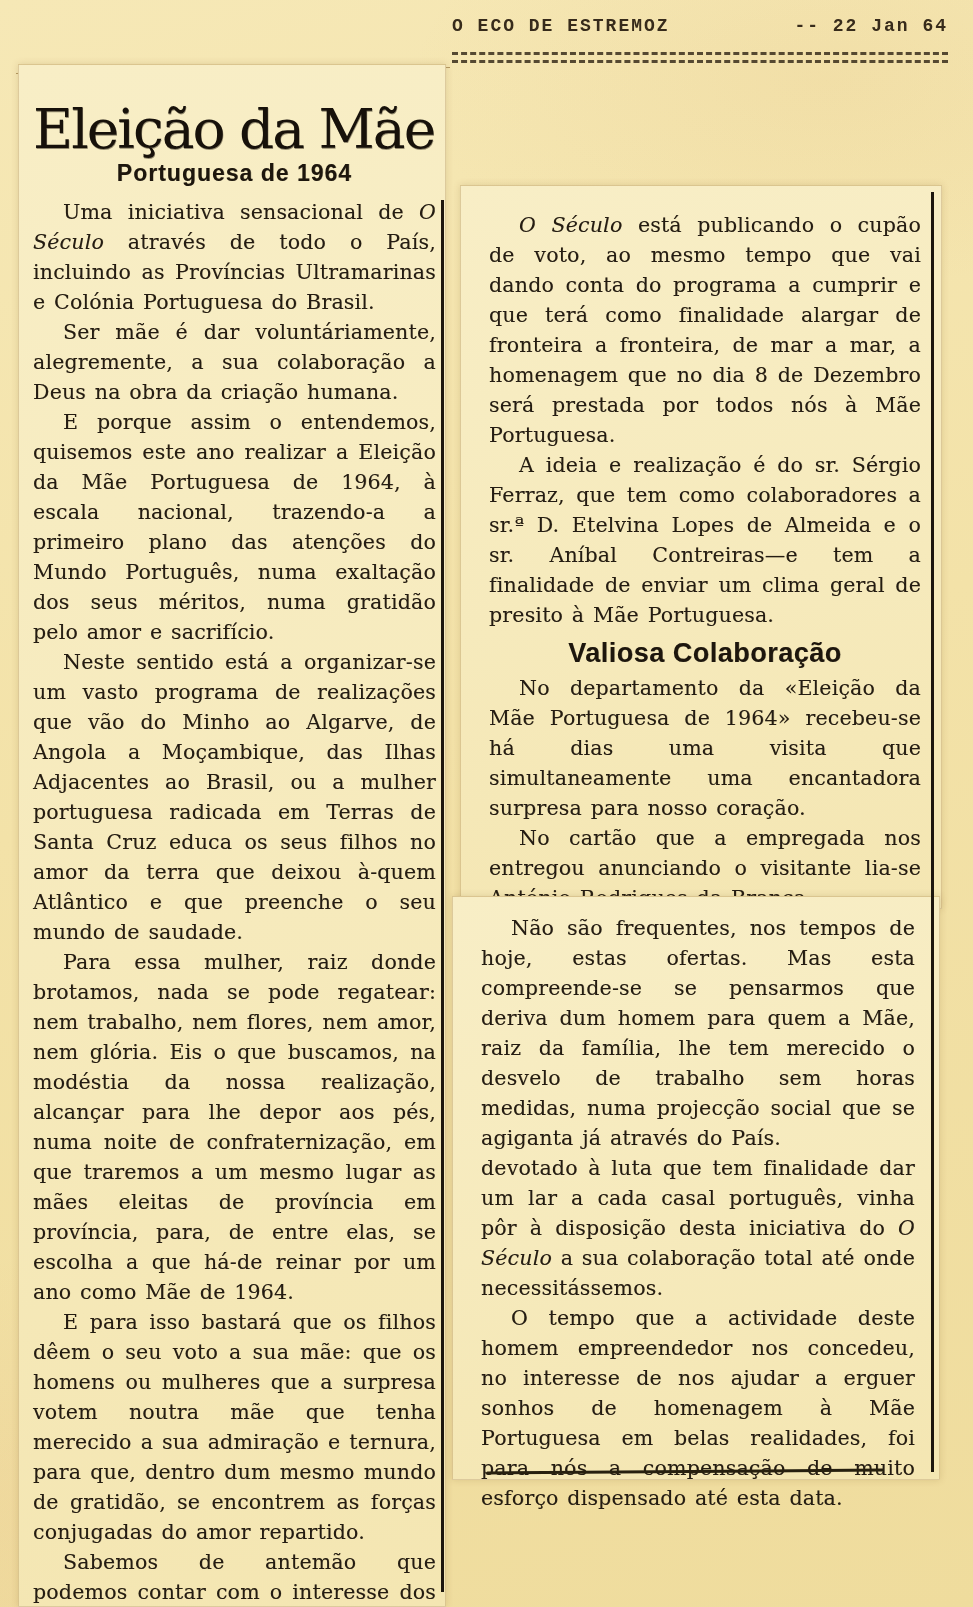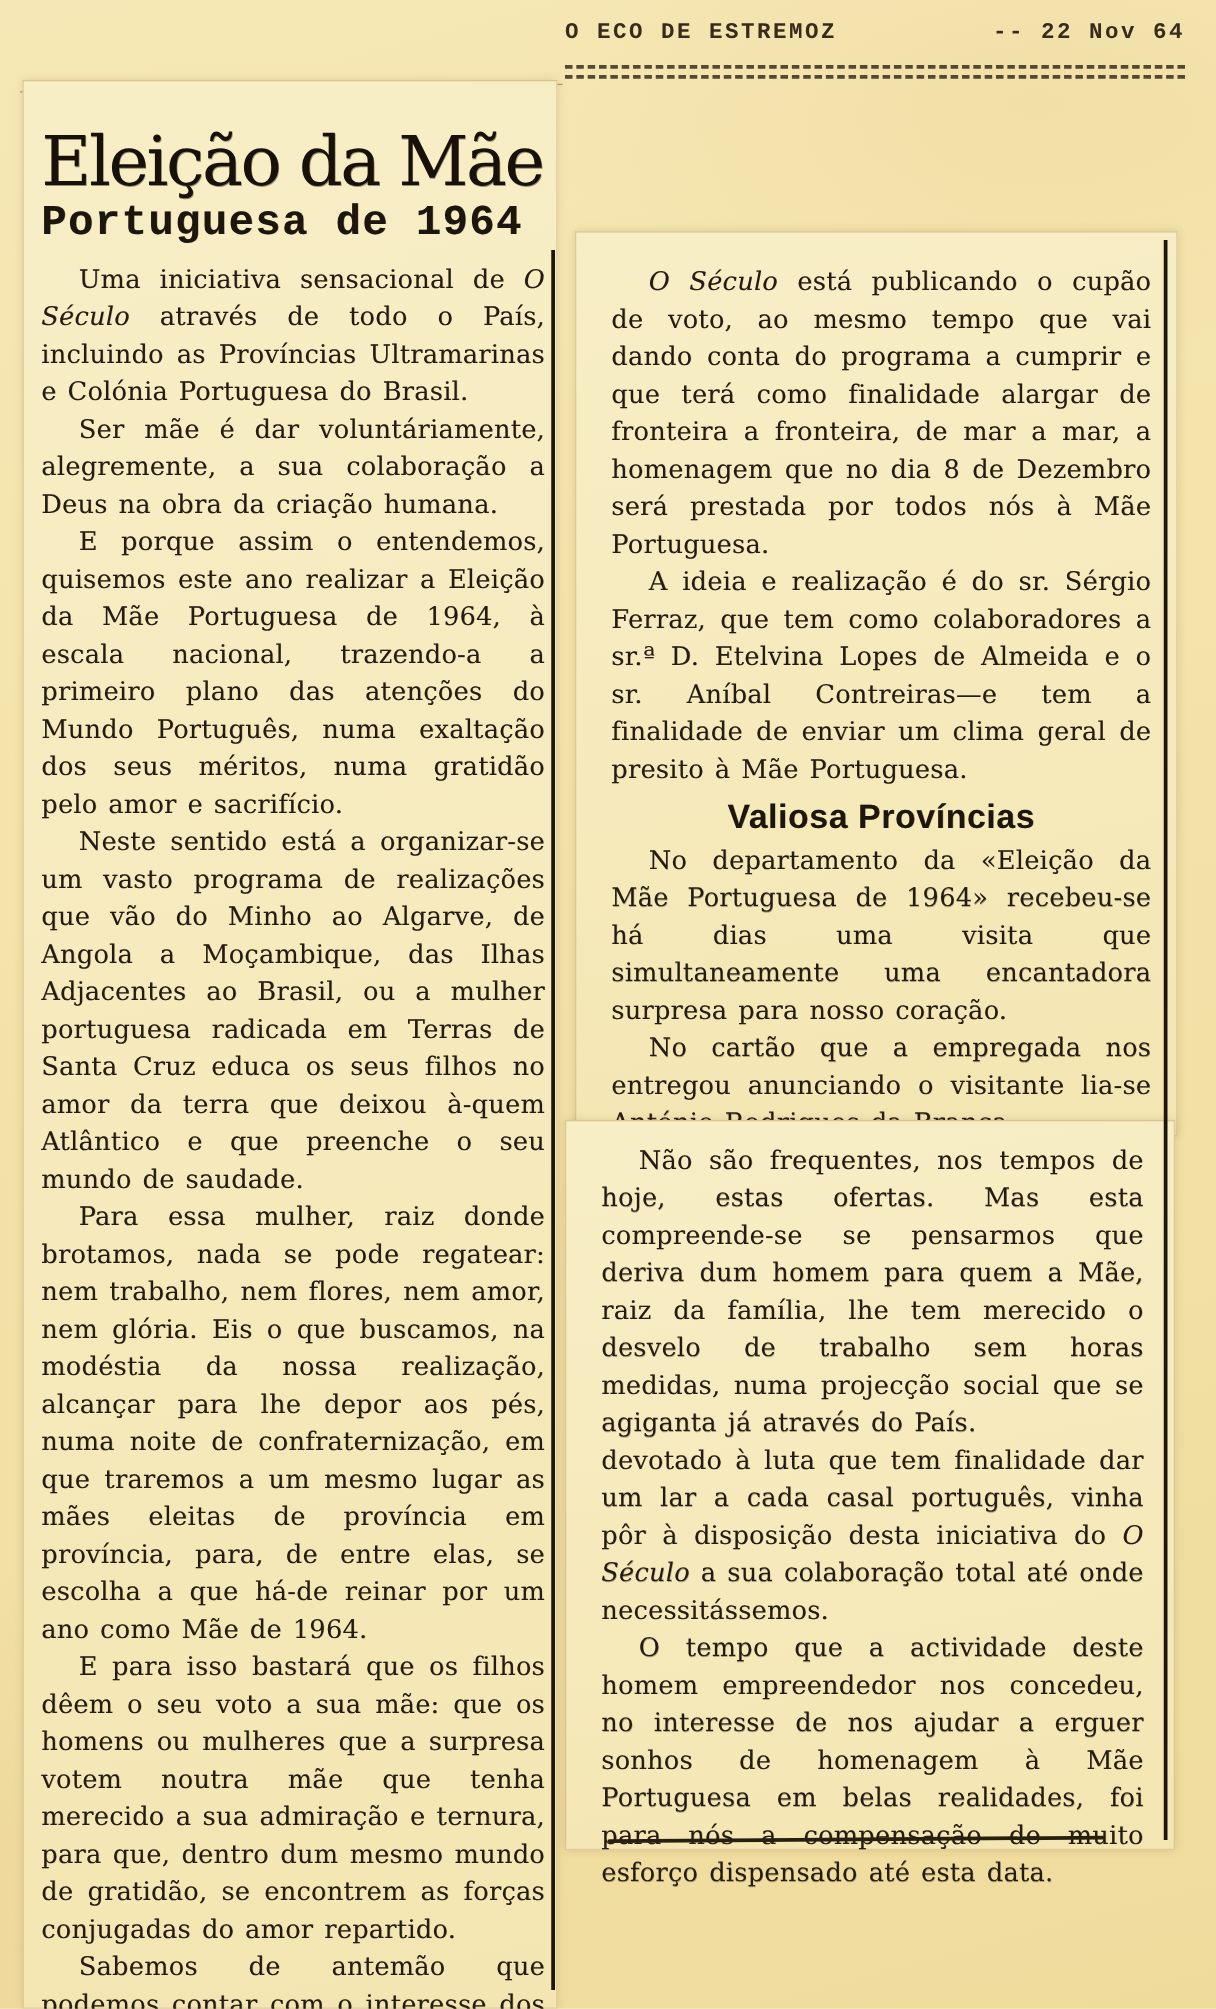--- a/index.html
+++ b/index.html
@@ -44,23 +44,23 @@
   }
   
   .headline{
     margin:4px 0 0 0;
     font-family:"DejaVu Serif", serif;font-weight:400;
     font-size:55px;letter-spacing:-2px;line-height:1.1;
     white-space:nowrap;color:#17110a;
     text-shadow:0.5px 0.5px 0 rgba(30,22,10,.45);
   }
   .subtitle{
-    margin:0 0 10px 0;
-    font-family:Liberation Mono, monospace;font-weight:700;
-    font-size:34px;letter-spacing:1px;color:#1d160d;
+    margin:0 0 10px 0;text-align:center;
+    font-family:Liberation Sans, sans-serif;font-weight:700;
+    font-size:23px;letter-spacing:1px;color:#1d160d;
     text-shadow:0.4px 0.4px 0 rgba(30,22,10,.4);
   }
   
   .body-text p{
     margin:0;text-indent:30px;
     font-size:20.5px;line-height:30px;
     text-align:justify;
     word-spacing:2px;letter-spacing:0.2px;
     text-shadow:0.3px 0.3px 0 rgba(45,33,15,.35);
   }
@@ -85,42 +85,42 @@
     background:#27200f;transform:rotate(-0.4deg);border-radius:2px;
   }
 </style>
 </head>
 <body>
 
 <div class="page">
 
   <div class="masthead">
     <span>O ECO DE ESTREMOZ</span>
-    <span>-- 22 Nov 64</span>
+    <span>-- 22 Jan 64</span>
   </div>
   <div class="masthead-rule"></div>
 
   <div class="seam"></div>
 
   <div class="clip clip-left body-text">
     <h1 class="headline">Eleição da Mãe</h1>
     <h2 class="subtitle">Portuguesa de 1964</h2>
     <p><span>Uma iniciativa sensacional de </span><span class="it">O Século</span><span> através de todo o País, incluindo as Províncias Ultramarinas e Colónia Portuguesa do Brasil.</span></p>
     <p>Ser mãe é dar voluntáriamente, alegremente, a sua colaboração a Deus na obra da criação humana.</p>
     <p>E porque assim o entendemos, quisemos este ano realizar a Eleição da Mãe Portuguesa de 1964, à escala nacional, trazendo-a a primeiro plano das atenções do Mundo Português, numa exaltação dos seus méritos, numa gratidão pelo amor e sacrifício.</p>
     <p>Neste sentido está a organizar-se um vasto programa de realizações que vão do Minho ao Algarve, de Angola a Moçambique, das Ilhas Adjacentes ao Brasil, ou a mulher portuguesa radicada em Terras de Santa Cruz educa os seus filhos no amor da terra que deixou à-quem Atlântico e que preenche o seu mundo de saudade.</p>
     <p>Para essa mulher, raiz donde brotamos, nada se pode regatear: nem trabalho, nem flores, nem amor, nem glória. Eis o que buscamos, na modéstia da nossa realização, alcançar para lhe depor aos pés, numa noite de confraternização, em que traremos a um mesmo lugar as mães eleitas de província em província, para, de entre elas, se escolha a que há-de reinar por um ano como Mãe de 1964.</p>
     <p>E para isso bastará que os filhos dêem o seu voto a sua mãe: que os homens ou mulheres que a surpresa votem noutra mãe que tenha merecido a sua admiração e ternura, para que, dentro dum mesmo mundo de gratidão, se encontrem as forças conjugadas do amor repartido.</p>
     <p>Sabemos de antemão que podemos contar com o interesse dos nossos leitores numa iniciativa que a todos há de unir através de um sentimento bem vinculado na gente da nossa terra: o amor a sua mãe.</p>
   </div>
 
   <div class="clip clip-right-top body-text">
     <p><span class="it">O Século</span><span> está publicando o cupão de voto, ao mesmo tempo que vai dando conta do programa a cumprir e que terá como finalidade alargar de fronteira a fronteira, de mar a mar, a homenagem que no dia 8 de Dezembro será prestada por todos nós à Mãe Portuguesa.</span></p>
     <p>A ideia e realização é do sr. Sérgio Ferraz, que tem como colaboradores a sr.ª D. Etelvina Lopes de Almeida e o sr. Aníbal Contreiras—e tem a finalidade de enviar um clima geral de presito à Mãe Portuguesa.</p>
-    <h3 class="subhead">Valiosa Províncias</h3>
+    <h3 class="subhead">Valiosa Colaboração</h3>
     <p>No departamento da «Eleição da Mãe Portuguesa de 1964» recebeu-se há dias uma visita que simultaneamente uma encantadora surpresa para nosso coração.</p>
     <p>No cartão que a empregada nos entregou anunciando o visitante lia-se António Rodrigues da Branca</p>
     <div class="lucas-row">
       <span>Lucas.</span>
       <span class="red-line"></span>
     </div>
     <p>Espírito empreendedor, homem</p>
   </div>
 
   <div class="clip clip-right-bottom body-text">

